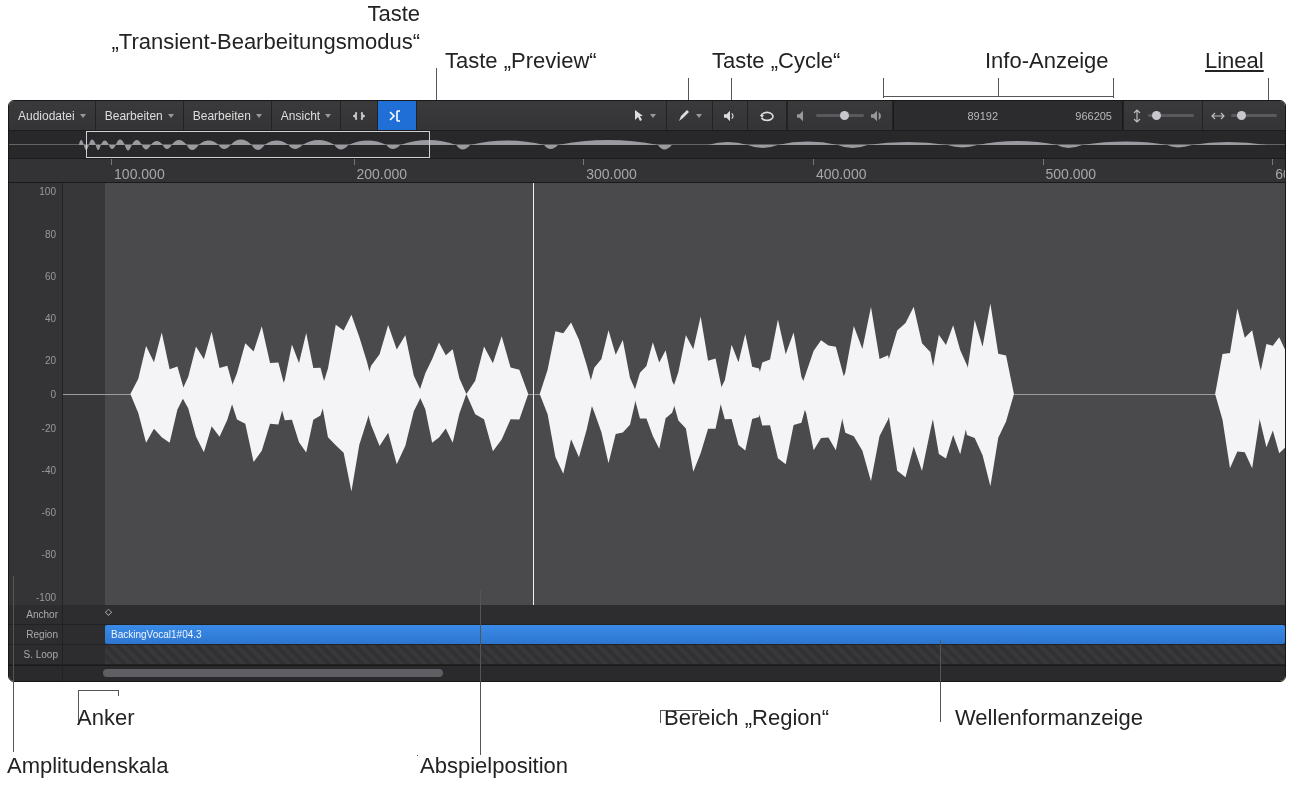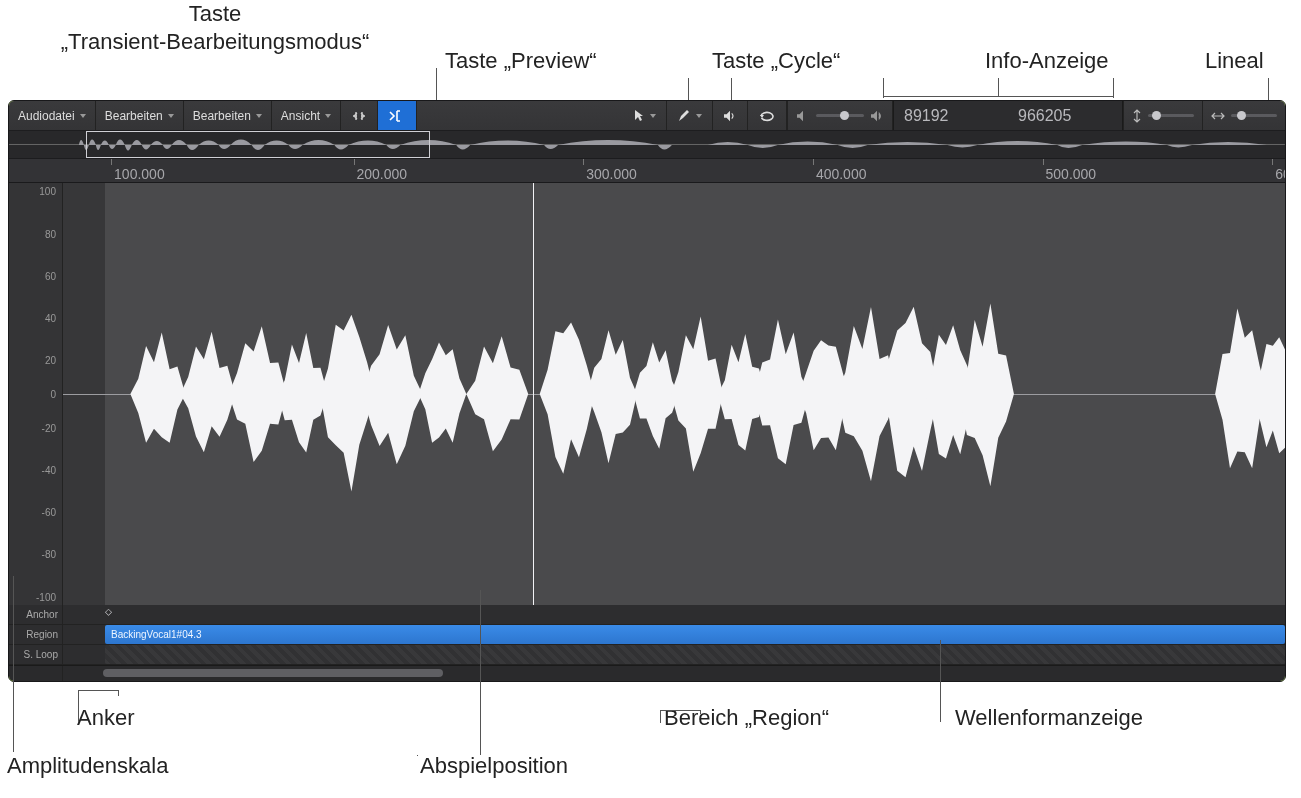--- a/index.html
+++ b/index.html
@@ -10,21 +10,21 @@
     height: 798px;
     position: relative;
     color: #222;
   }
   .callout {
     position: absolute;
     font-size: 22px;
     color: #232323;
     white-space: nowrap;
   }
-  .callout.right { text-align: center; }
+  .callout.right { text-align: right; }
   .leader {
     position: absolute;
     background: #555;
   }
   .leader-v { width: 1px; }
   .leader-h { height: 1px; }
   .editor {
     position: absolute;
     left: 8px; top: 100px;
     width: 1278px; height: 582px;
@@ -71,23 +71,23 @@
   .info-display {
     display: flex;
     align-items: center;
     min-width: 230px;
     background: #2c2c2e;
     border-left:1px solid #1a1a1a;
     border-right:1px solid #1a1a1a;
   }
   .info-cell {
     flex:1;
-    text-align: left;
+    text-align: right;
     padding: 0 10px;
-    font-size: 16px;
+    font-size: 11px;
     color: #b9b9bd;
     font-variant-numeric: tabular-nums;
   }
   .vol {
     display:flex; align-items:center; gap:6px; padding:0 8px;
     border-left:1px solid #222; border-right:1px solid #222;
   }
   .vol-track {
     width:48px; height:3px; background:#5a5a5e; border-radius:2px; position:relative;
   }
@@ -227,21 +227,21 @@
   .spk-icon { width:14px; height:12px; }
 </style>
 </head>
 <body>
 
 <div class="callout right" style="left:10px; top:0; width:410px; white-space:pre-line; line-height:1.25;">Taste
 „Transient-Bearbeitungsmodus“</div>
 <div class="callout" style="left:445px; top:48px;">Taste „Preview“</div>
 <div class="callout" style="left:712px; top:48px;">Taste „Cycle“</div>
 <div class="callout" style="left:985px; top:48px;">Info-Anzeige</div>
-<div class="callout" style="left:1205px; top:48px;">Lineal</div>
+<div class="callout" style="left:1205px; top:48px;text-decoration:underline;">Lineal</div>
 
 <div class="leader leader-v" style="left:436px; top:68px; height:38px;"></div>
 <div class="leader leader-v" style="left:688px; top:78px; height:28px;"></div>
 <div class="leader leader-v" style="left:731px; top:78px; height:28px;"></div>
 <div class="leader leader-v" style="left:883px; top:78px; height:20px;"></div>
 <div class="leader leader-h" style="left:883px; top:96px; width:230px;"></div>
 <div class="leader leader-v" style="left:1113px; top:78px; height:20px;"></div>
 <div class="leader leader-v" style="left:998px; top:78px; height:18px;"></div>
 <div class="leader leader-v" style="left:1268px; top:78px; height:80px;"></div>
 

